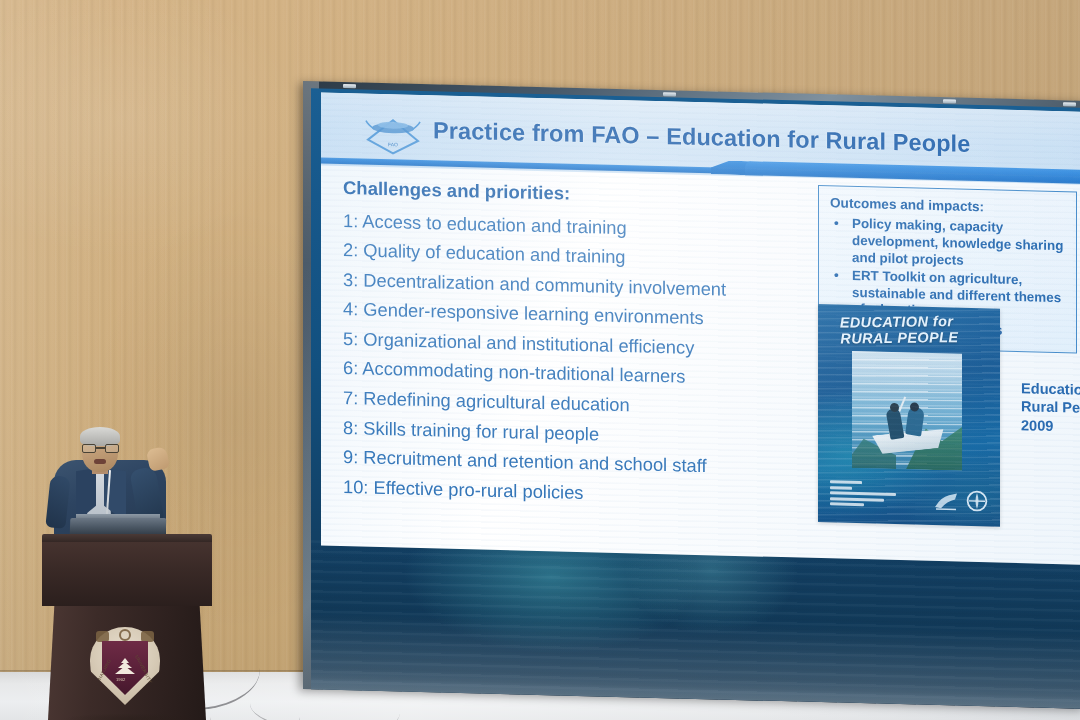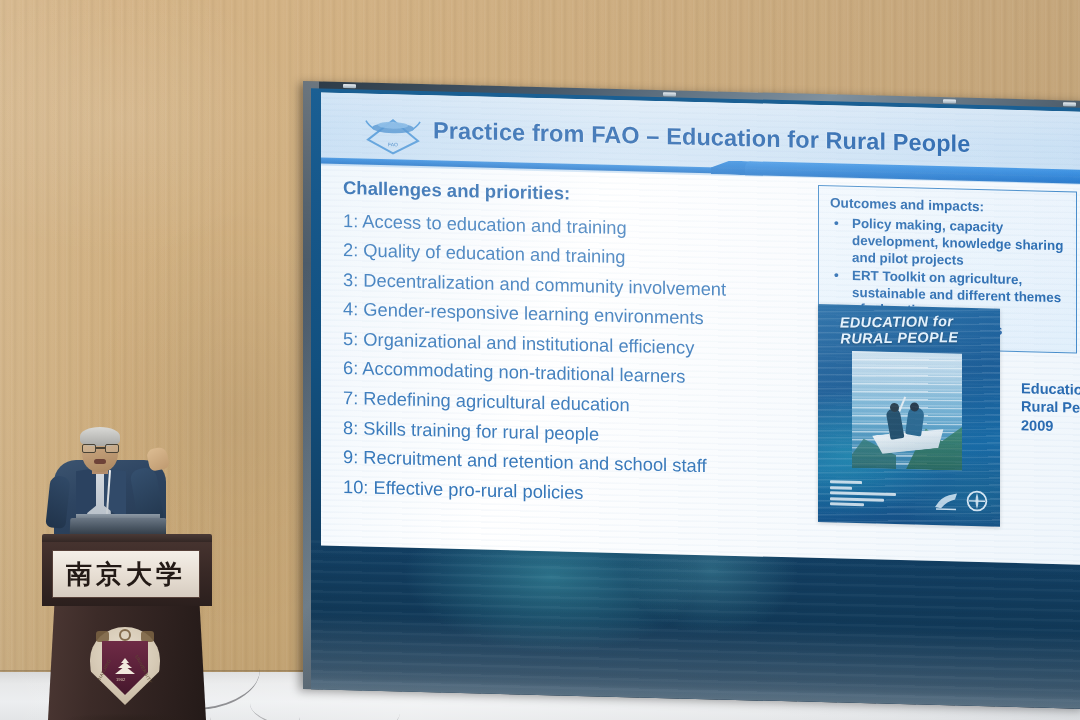--- a/index.html
+++ b/index.html
@@ -584,23 +584,20 @@
       <span class="sg-bridge"></span>
       <span class="sg-lens r"></span>
     </div>
     <div class="speaker-mouth"></div>
     <div class="mic-stem"></div>
     <div class="laptop-screen"></div>
     <div class="laptop"></div>
 
     <div class="podium-top"></div>
     <div class="podium-panel"></div>
-    <div class="podium-plaque">
-      <span class="podium-cn">南京大学</span>
-    </div>
     <div class="podium-base"></div>
 
     <div class="crest">
       <div class="crest-ring"></div>
       <div class="crest-lion l"></div>
       <div class="crest-lion r"></div>
       <div class="crest-center"></div>
       <div class="crest-shield"></div>
       <svg class="crest-pagoda" viewBox="0 0 22 20">
         <path d="M11 1 L15 6 H7 Z" fill="#f1e8dc"></path>

